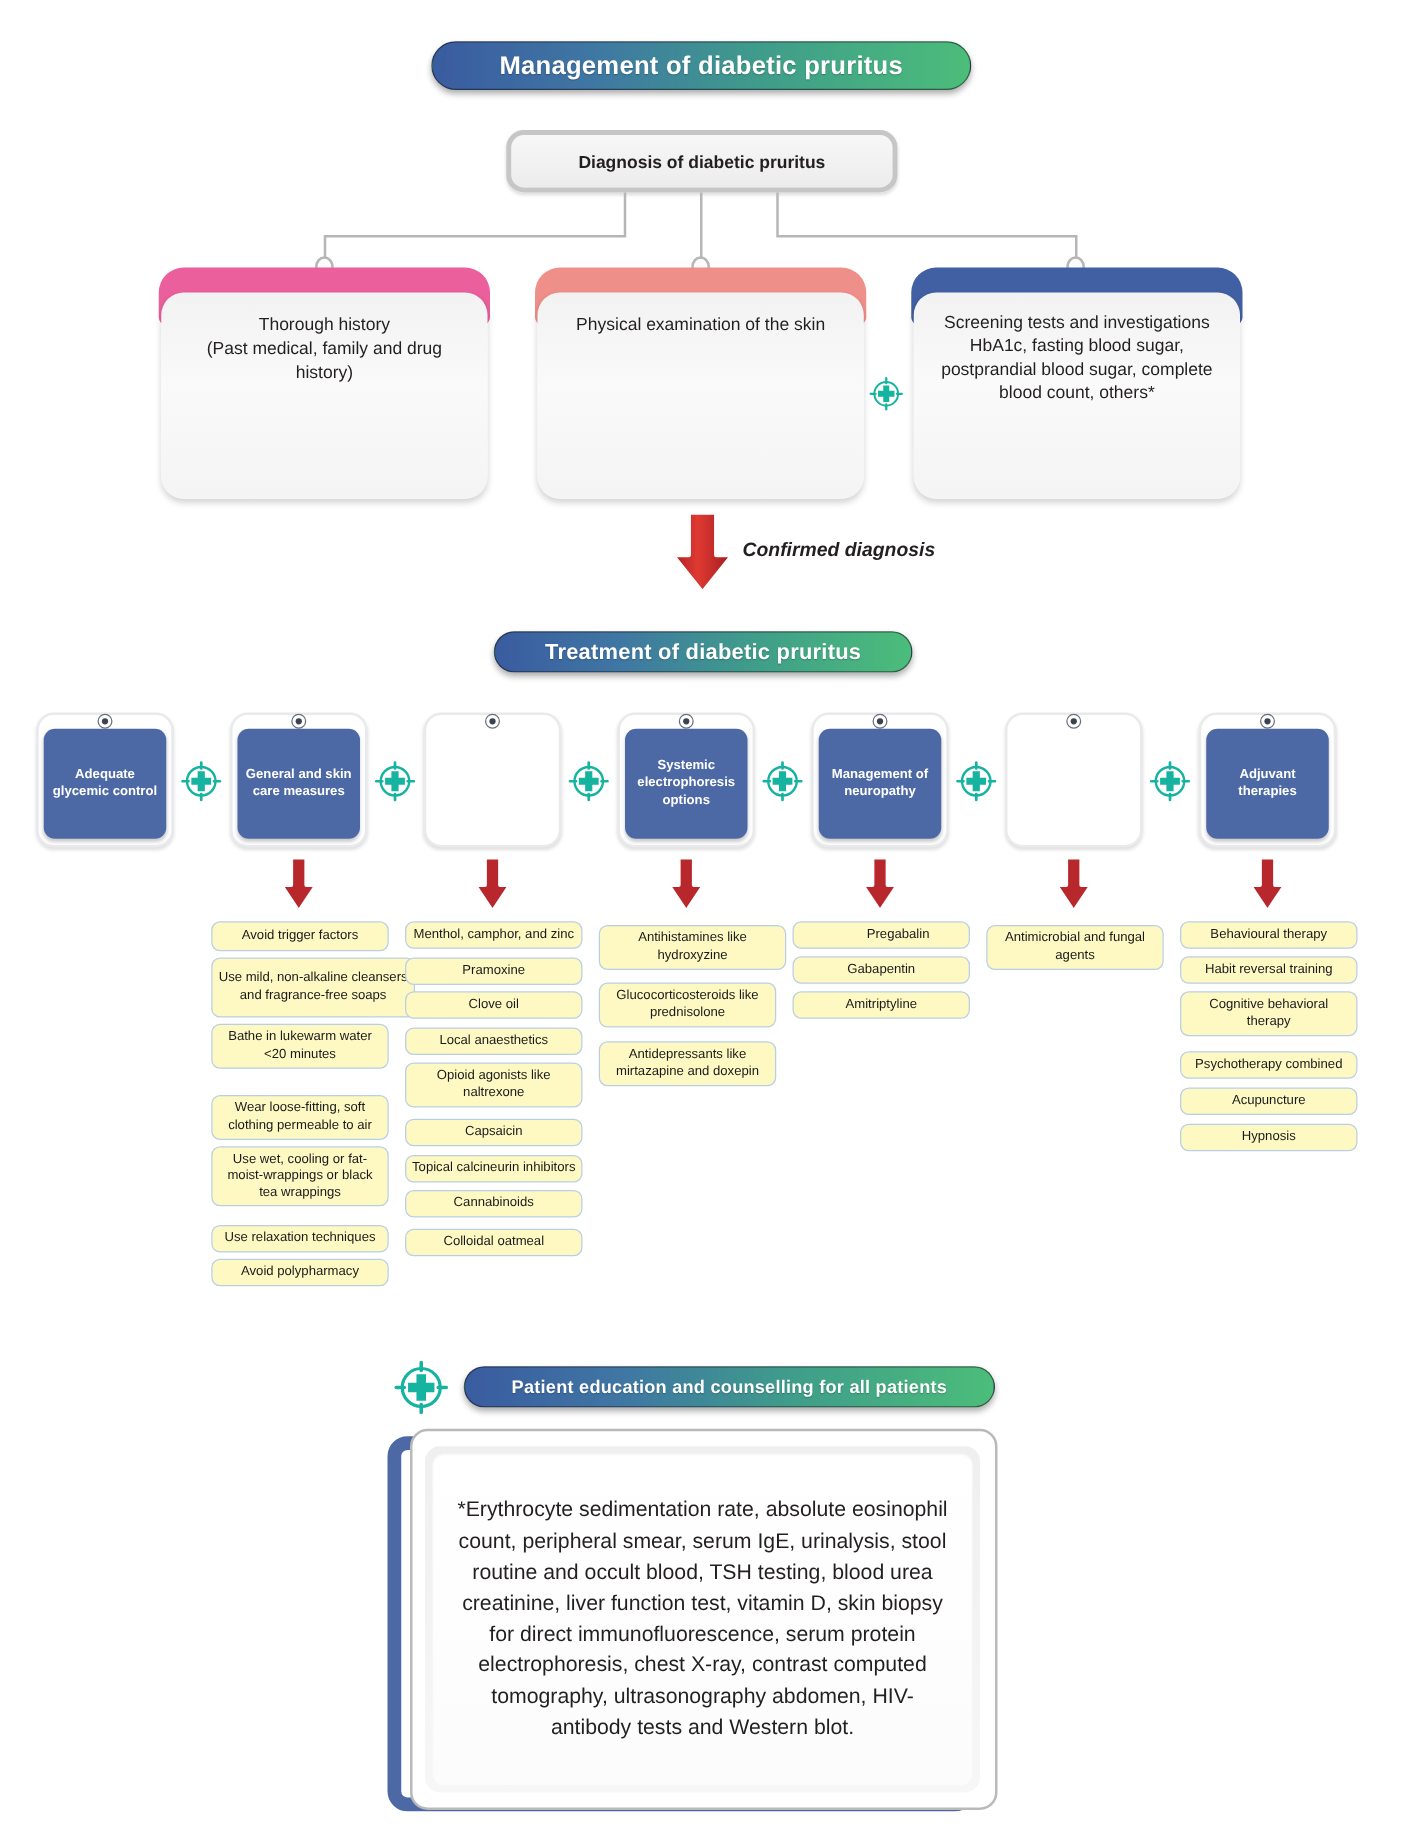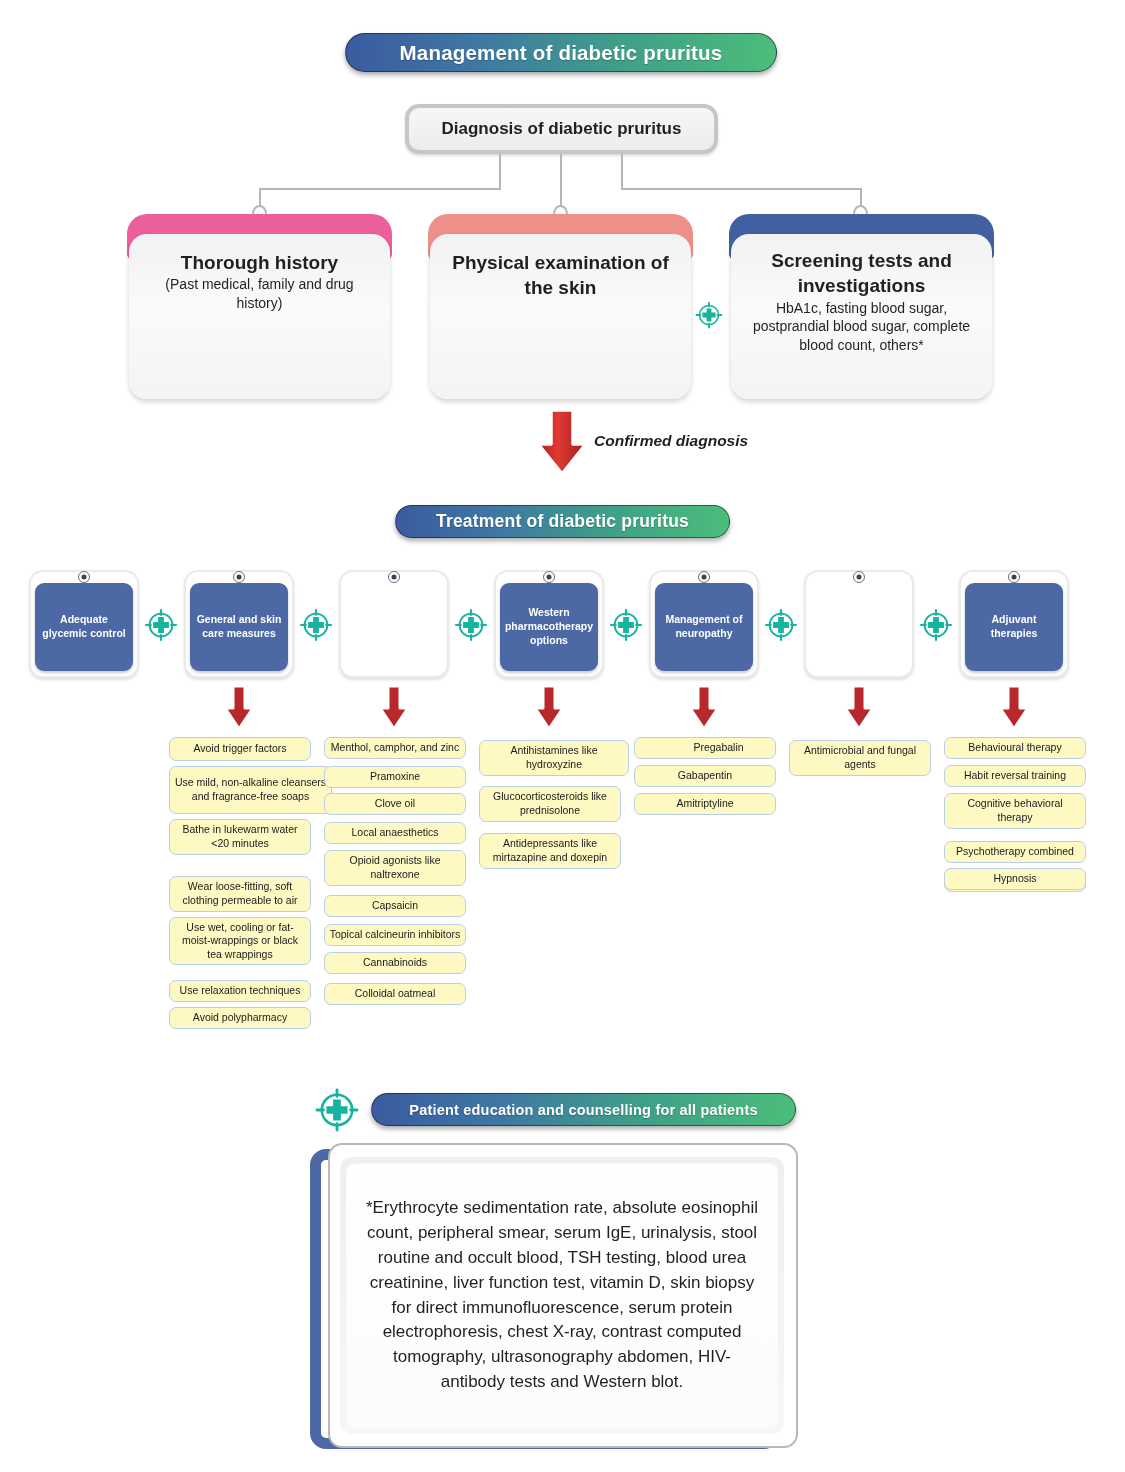--- a/index.html
+++ b/index.html
@@ -33,21 +33,21 @@
   #banner-education { left: 371px; top: 1093px; width: 425px; height: 33px; font-size: 14.5px; }
 
   
   #diagnosis-box {
     position: absolute;
     left: 405px; top: 104px; width: 313px; height: 50px;
     background: linear-gradient(180deg, #f7f7f7 0%, #ececec 100%);
     border: 4px solid #c6c6c6;
     border-radius: 14px;
     display: flex; align-items: center; justify-content: center;
-    font-weight: bold; font-size: 17px;
+    font-weight: bold; font-size: 14px;
     box-shadow: 0 2px 3px rgba(0,0,0,0.14);
   }
 
   
   .conn { position: absolute; background: #b6b6b6; }
   .conn-v { width: 2px; }
   .conn-h { height: 2px; }
   .conn-dot {
     position: absolute; width: 15px; height: 17px;
     border: 2px solid #b6b6b6; border-radius: 50%;
@@ -61,21 +61,21 @@
     border-radius: 20px 20px 6px 6px;
   }
   .topcard .body {
     position: absolute; left: 2px; top: 20px; width: calc(100% - 4px); height: 165px;
     background: linear-gradient(180deg, #f2f2f2 0%, #fafafa 45%, #f4f4f4 100%);
     border-radius: 18px;
     padding: 16px 13px 0 13px;
     text-align: center;
     box-shadow: 0 3px 5px rgba(0,0,0,0.17);
   }
-  .topcard .t-head { font-weight: bold; font-size: 19px; line-height: 1.33; }
+  .topcard .t-head { font-weight: normal; font-size: 14px; line-height: 1.33; }
   .topcard .t-sub { font-size: 14px; line-height: 1.35; }
 
   
   .cross-icon { position: absolute; }
 
   
   .red-arrow { position: absolute; }
 
   
   #confirmed-label {
@@ -229,21 +229,21 @@
   <div class="pin"></div>
   <div class="inner">General and skin care measures</div>
 </div>
 <div class="cat" style="left:339px;">
   <div class="outer"></div>
   <div class="pin"></div>
 </div>
 <div class="cat" style="left:494px;">
   <div class="outer"></div>
   <div class="pin"></div>
-  <div class="inner">Western pharmacotherapy options</div>
+  <div class="inner">Systemic electrophoresis options</div>
 </div>
 <div class="cat" style="left:649px;">
   <div class="outer"></div>
   <div class="pin"></div>
   <div class="inner">Management of neuropathy</div>
 </div>
 <div class="cat" style="left:804px;">
   <div class="outer"></div>
   <div class="pin"></div>
 </div>
@@ -353,21 +353,21 @@
 <div class="chip" style="left:634px; top:765px; width:142px; height:22px;">Gabapentin</div>
 <div class="chip" style="left:634px; top:793px; width:142px; height:22px;">Amitriptyline</div>
 
 <div class="chip" style="left:789px; top:740px; width:142px; height:36px;">Antimicrobial and fungal agents</div>
 
 <div class="chip" style="left:944px; top:737px; width:142px; height:22px;">Behavioural therapy</div>
 <div class="chip" style="left:944px; top:765px; width:142px; height:22px;">Habit reversal training</div>
 <div class="chip" style="left:944px; top:793px; width:142px; height:36px;">Cognitive behavioral therapy</div>
 <div class="chip" style="left:944px; top:841px; width:142px; height:22px;">Psychotherapy combined</div>
 <div class="chip" style="left:944px; top:870px; width:142px; height:22px;">Acupuncture</div>
-<div class="chip" style="left:944px; top:868px; width:142px; height:22px;">Hypnosis</div>
+<div class="chip" style="left:944px; top:899px; width:142px; height:22px;">Hypnosis</div>
 
 <div class="cross-icon" style="left:313px; top:1086px;">
   <svg width="48" height="48" viewBox="0 0 30 30">
       <circle cx="15" cy="15" r="9.5" fill="none" stroke="#16b3a0" stroke-width="1.6"></circle>
       <path d="M15 2.5 V6.5 M15 23.5 V27.5 M2.5 15 H6.5 M23.5 15 H27.5" stroke="#16b3a0" stroke-width="1.8" stroke-linecap="round"></path>
       <path d="M12.6 8.4h4.8v4.2h4.2v4.8h-4.2v4.2h-4.8v-4.2H8.4v-4.8h4.2z" fill="#16b3a0"></path>
     </svg>
 </div>
 <div class="banner" id="banner-education">
   <span>Patient education and counselling for all patients</span>

